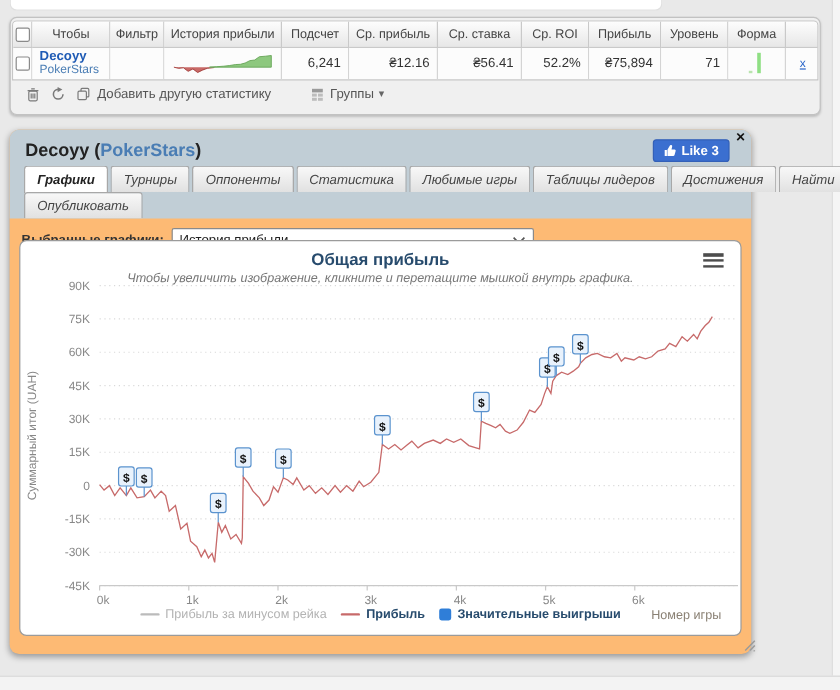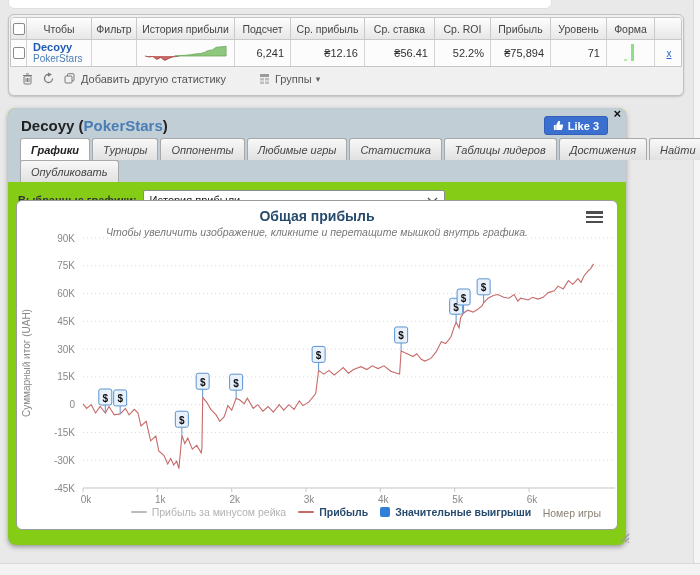--- a/index.html
+++ b/index.html
@@ -31,21 +31,21 @@
   .player-name { font-size:11px; font-weight:bold; color:#1f5bb5; line-height:11px; }
   .player-site { font-size:10px; color:#4a7db4; line-height:11px; }
   .rm-link { font-size:10px; color:#2a66c8; text-decoration:underline; }
   .tbl-toolbar { display:flex; align-items:center; gap:8px; padding:5px 0 0 12px; font-size:11px; color:#555; }
   .tbl-toolbar .ticon { width:13px; height:13px; display:inline-block; }
   .tbl-toolbar svg { display:block; }
   .grp { display:flex; align-items:center; gap:4px; margin-left:24px; }
   .caret { font-size:9px; color:#666; }
 
   
-  .panel { position:absolute; left:8px; top:108px; width:618px; height:437px; background:#84cc16;
+  .panel { position:absolute; left:8px; top:108px; width:618px; height:437px; background:#fdba74;
            border-radius:8px; box-shadow:0 2px 5px rgba(0,0,0,.35); }
   .panel-head { position:relative; height:74px; background:#c1ced6; border-radius:8px 8px 0 0; }
   .panel-title { position:absolute; left:13px; top:9px; font-size:15px; font-weight:bold; color:#222; }
   .panel-title .site { color:#4a7db4; }
   .like-btn { position:absolute; right:18px; top:8px; height:19px; background:#3b6fd0; border:1px solid #3360b8;
               border-radius:3px; color:#fff; font-size:11px; font-weight:bold; display:flex; align-items:center;
               gap:4px; padding:0 8px; }
   .close-x { position:absolute; right:5px; top:-2px; font-size:13px; font-weight:bold; color:#111; cursor:pointer; }
   .tabs-row { position:absolute; left:12px; display:flex; gap:2px;font-style:italic; }
   .tabs-row.r1 { top:30px; } .tabs-row.r2 { top:52px; }
@@ -62,21 +62,21 @@
   
   .chart-box { position:absolute; left:8px; top:92px; width:602px; height:330px; background:#fff;
                border:1px solid #9b9b9b; border-radius:6px; }
   .chart-title { text-align:center; margin-top:7px; font-size:14px; font-weight:bold; color:#274b6d; }
   .chart-subtitle { text-align:center; margin-top:2px; font-size:10.5px; color:#777;font-style:italic; }
   .burger { position:absolute; right:14px; top:10px; width:17px; height:12px; display:flex;
             flex-direction:column; justify-content:space-between; cursor:pointer; }
   .burger div { height:2.5px; background:#4d4d4d; }
   #chart-svg { position:absolute; left:0; top:30px; }
   #chart-svg text { font-family:"Liberation Sans","DejaVu Sans",sans-serif; }
-  .legend { position:absolute; left:14px; top:305px; width:100%; display:flex; justify-content:center;
+  .legend { position:absolute; left:0; top:305px; width:100%; display:flex; justify-content:center;
             align-items:center; gap:12px; font-size:10.5px; }
   .leg-item { display:flex; align-items:center; gap:5px; }
   .leg-dash { width:16px; height:2px; border-radius:1px; }
   .leg-sq { width:10px; height:10px; border-radius:2px; }
   .leg-muted { color:#b3b3b3; }
   .leg-on { color:#274b6d; font-weight:bold; }
   .xaxis-title { position:absolute; right:16px; top:306px; font-size:10.5px; color:#8a8174; }
   .resize-grip { position:absolute; left:611px; top:424px; }
 </style>
 </head>
@@ -195,22 +195,22 @@
           <path d="M1 5.5 h2 v5.5 H1 z M3.5 11 h5.2 a1.3 1.3 0 0 0 1.25-0.95 l1-3.6 A1.1 1.1 0 0 0 9.9 5 H7.2 l0.55-2.5 A1.15 1.15 0 0 0 5.6 1.6 L3.5 5.2 z" fill="#fff"></path>
         </svg>
       <span>Like 3</span>
     </div>
     <div class="close-x">×</div>
 
     <div class="tabs-row r1">
       <div class="tab active">Графики</div>
       <div class="tab">Турниры</div>
       <div class="tab">Оппоненты</div>
+      <div class="tab">Статистика</div>
       <div class="tab">Любимые игры</div>
-      <div class="tab">Статистика</div>
       <div class="tab">Таблицы лидеров</div>
       <div class="tab">Достижения</div>
       <div class="tab">Найти</div>
     </div>
     <div class="tabs-row r2">
       <div class="tab">Опубликовать</div>
     </div>
   </div>
 
   <div class="select-row">

